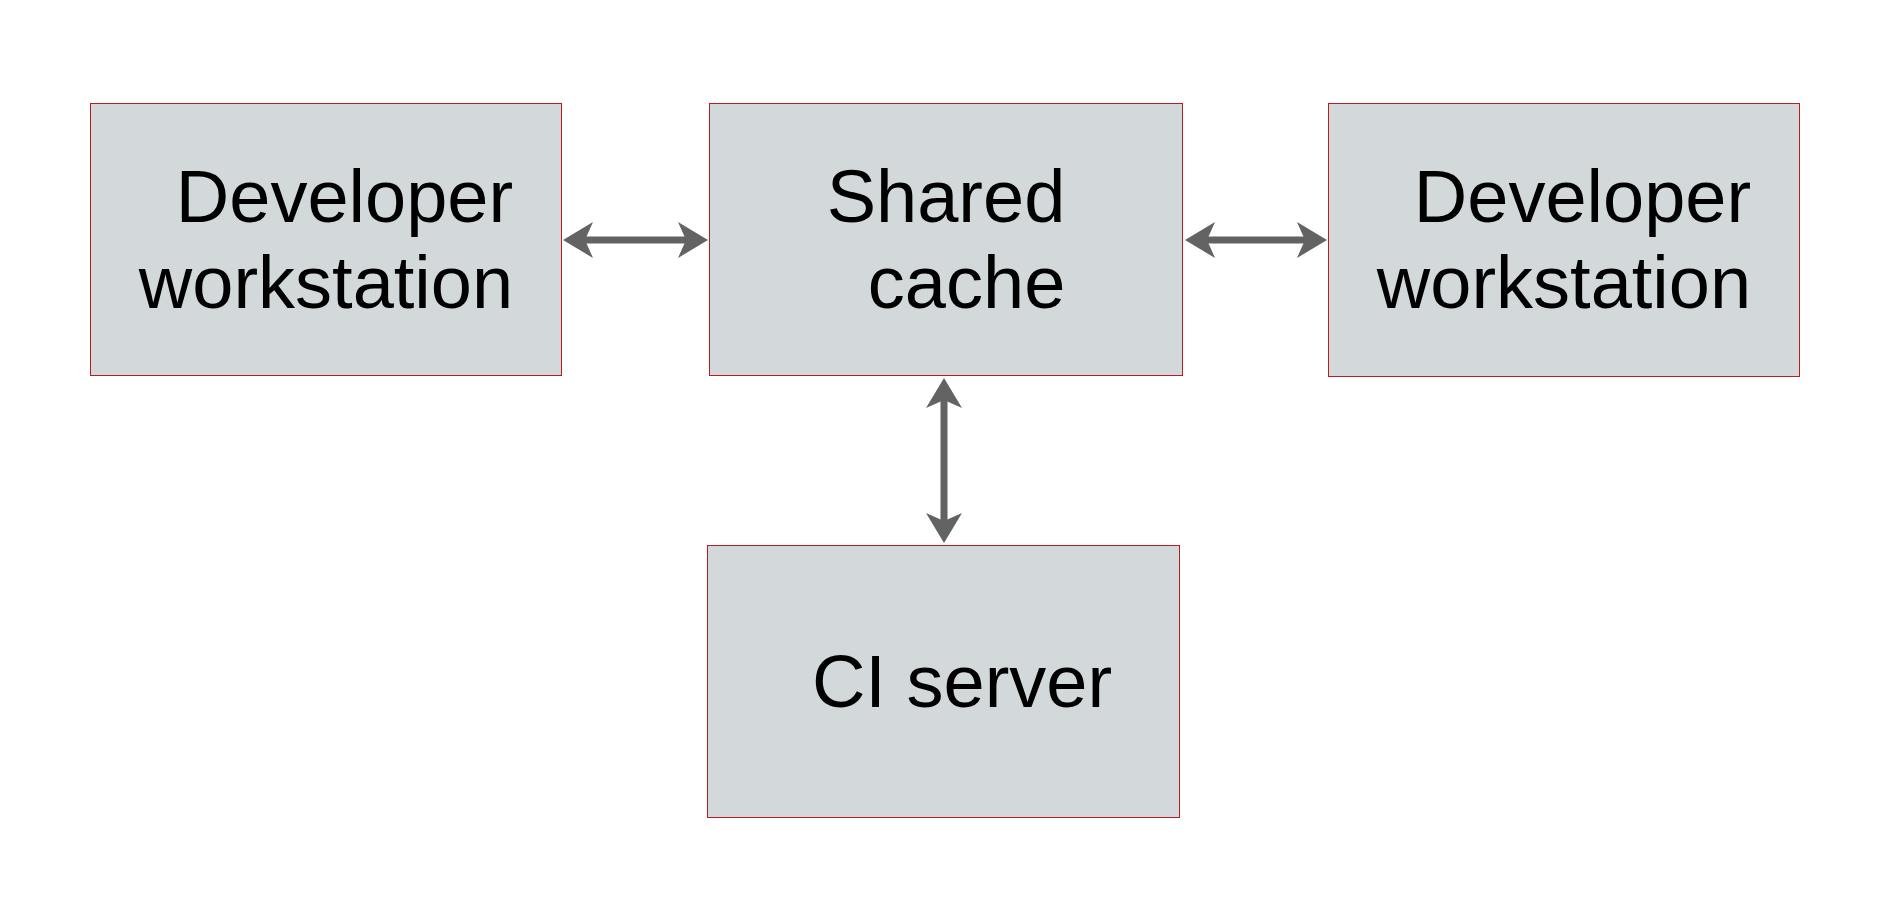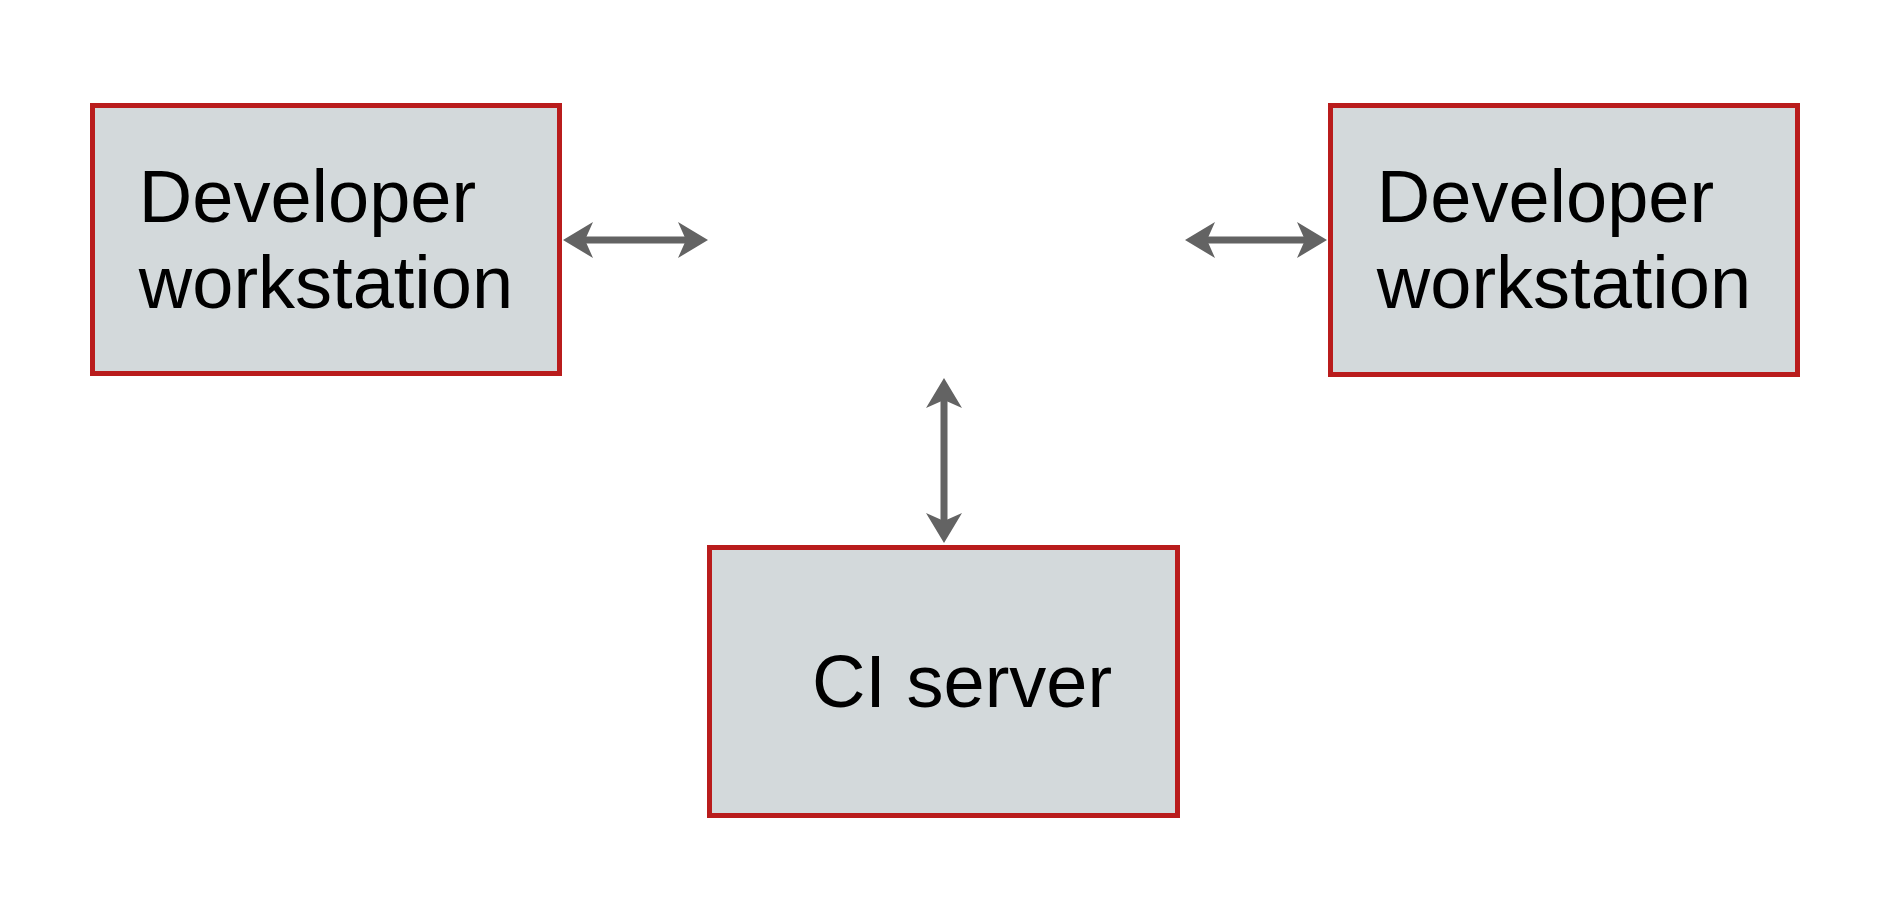--- a/index.html
+++ b/index.html
@@ -20,25 +20,25 @@
     left: 0;
     top: 0;
     width: 1900px;
     height: 922px;
     pointer-events: none;
   }
   .node {
     position: absolute;
     box-sizing: border-box;
     background: #d3d9db;
-    border: 5px solid #b91c1c;
+    border: 1px solid #b91c1c;
     display: flex;
     align-items: center;
     justify-content: center;
-    text-align: left;
+    text-align: right;
   }
   .node-label {
     color: #000000;
     font-size: 74px;
     line-height: 86px;
     letter-spacing: 0px;
   }
   .node-label .line { display: block; }
   #node-dev-left  { left: 90px;   top: 103px; width: 472px; height: 273px; }
   #node-cache     { left: 709px;  top: 103px; width: 474px; height: 273px; }
@@ -71,20 +71,26 @@
     </g>
   </svg>
 
   <div class="node" id="node-dev-left">
     <div class="node-label">
       <span class="line">Developer</span>
       <span class="line">workstation</span>
     </div>
   </div>
 
+  <div class="node" id="node-cache">
+    <div class="node-label">
+      <span class="line">Shared</span>
+      <span class="line">cache</span>
+    </div>
+  </div>
 
   <div class="node" id="node-dev-right">
     <div class="node-label">
       <span class="line">Developer</span>
       <span class="line">workstation</span>
     </div>
   </div>
 
   <div class="node" id="node-ci">
     <div class="node-label">

